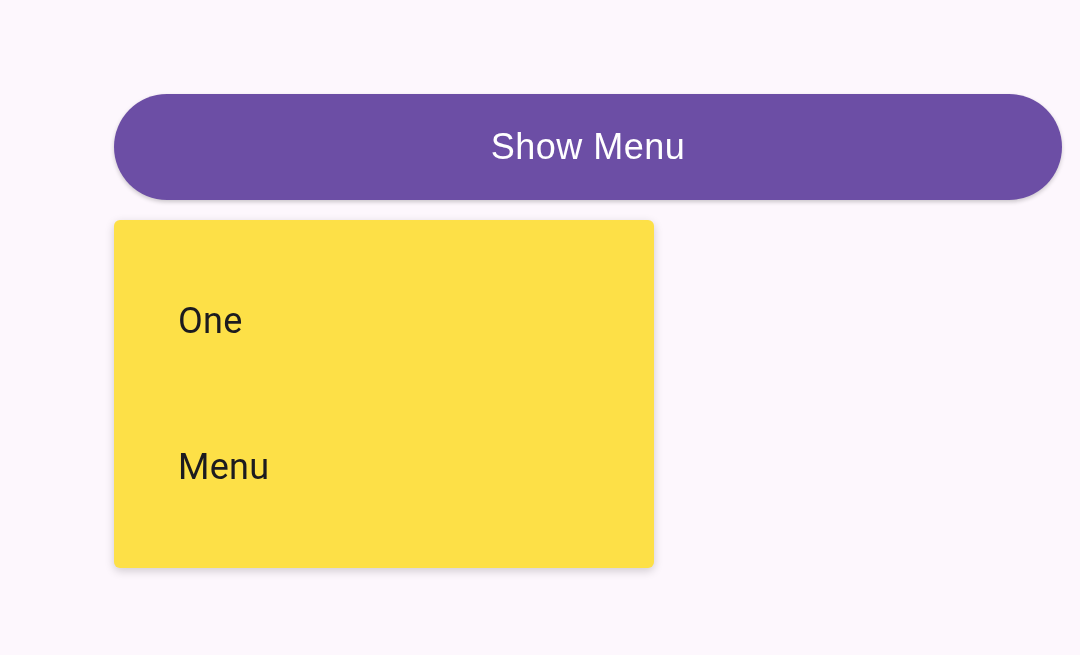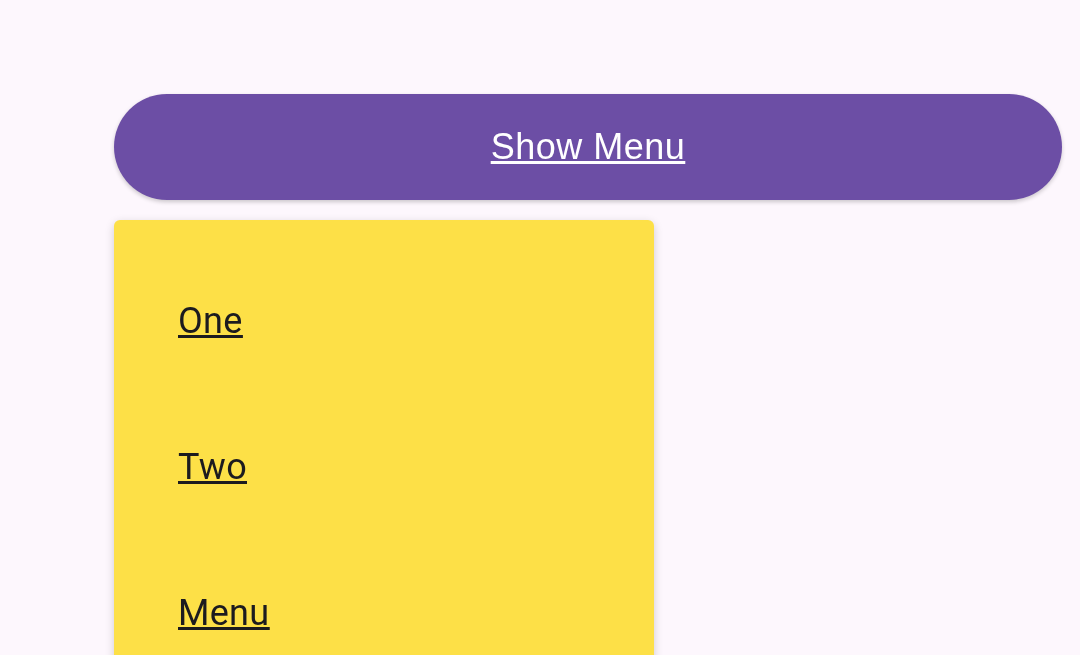--- a/index.html
+++ b/index.html
@@ -1,19 +1,18 @@
 <!DOCTYPE html>
 <html><head>
   <meta charset="utf-8">
   <style>
     * {
       margin: 16px;
       padding: 0;
       box-sizing: border-box;
-      text-decoration: underline;
     }
     
     body {
       width: 1080px;
       height: 655px;
       background-color: #FDF7FD;
       font-family: Roboto, -apple-system, BlinkMacSystemFont, "Segoe UI", Helvetica, Arial, sans-serif;
       position: relative;
     }
     
@@ -54,15 +53,14 @@
       letter-spacing: 0.3px;
     }
   </style>
 </head>
 <body>
 
 <button class="show-menu-button">Show Menu</button>
 
 <div class="menu-dropdown">
   <div class="menu-item">One</div>
-  <div class="menu-item">Two</div>
   <div class="menu-item">Menu</div>
 </div>
 
 </body></html>

